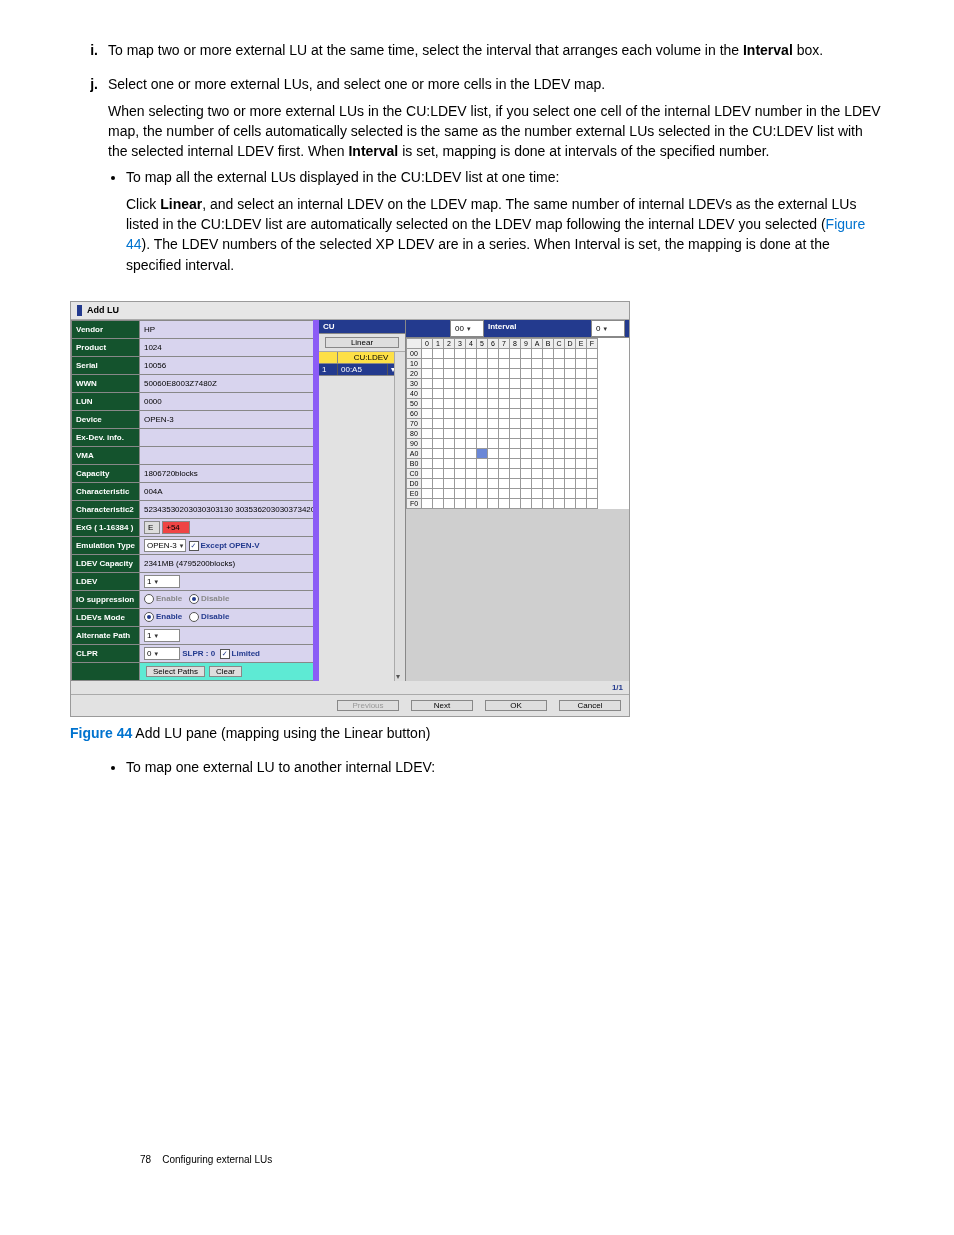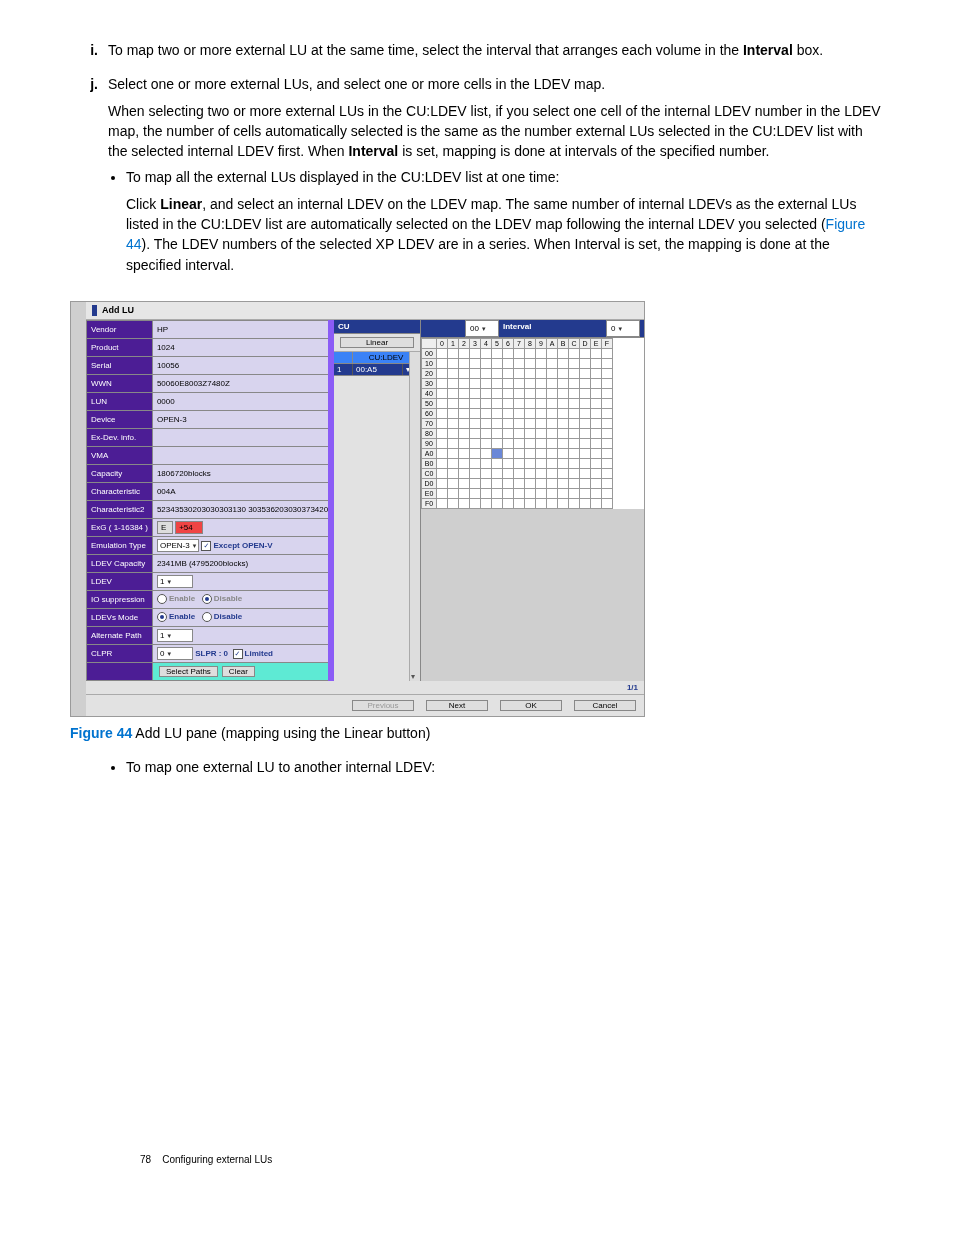--- a/index.html
+++ b/index.html
@@ -44,21 +44,20 @@
   .figref { color: #0073cf; }
 
   
   .figure-wrap {
     margin: 20px 0 8px 0;
     width: 558px;
     border: 1px solid #9a9a9a;
     background: #cfcfcf;
     font-size: 8px;
     font-family: Arial, sans-serif;
-    padding-left: 15px;
   }
   .addlu-title {
     background: #e6e6e6;
     border-bottom: 1px solid #aaa;
     padding: 3px 6px;
     font-size: 9px;
     font-weight: bold;
     display: flex;
     align-items: center;
   }
@@ -72,23 +71,23 @@
   table.props td, table.props th {
     border: 1px solid #888;
     padding: 2px 4px;
     font-size: 8px;
     vertical-align: middle;
     height: 13px;
     white-space: nowrap;
     overflow: hidden;
   }
   table.props th {
-    background: #4c1d95;
+    background: #14532d;
     color: #fff;
-    font-weight: normal;
+    font-weight: bold;
     text-align: left;
     width: 88px;
   }
   table.props td { background: #d8d4ee; color:#000; }
   table.props td.btnrow { background:#5eead4; text-align:left; }
   .mini-btn {
     display:inline-block; background:#dedede; border:1px solid #888;
     padding:0 6px; font-size:8px; margin:1px 2px; cursor:default;
   }
   .mini-input {
@@ -101,21 +100,21 @@
     position:relative;
   }
   .mini-select::after { content:"▾"; font-size:7px; margin-left:3px; color:#333;}
   .mini-radio { display:inline-block; width:8px; height:8px; border:1px solid #555; border-radius:50%; vertical-align:middle; margin-right:2px; background:#fff;}
   .mini-radio.sel::after{content:"";display:block;width:4px;height:4px;background:#233a8e;border-radius:50%;margin:2px;}
   .mini-check { display:inline-block; width:8px;height:8px;border:1px solid #555;vertical-align:middle;margin-right:2px;background:#fff;font-size:7px;line-height:7px;text-align:center;color:#233a8e;}
 
   .midheader { background:#233a8e;color:#fff;font-weight:bold;padding:2px 4px;border-bottom:1px solid #888;text-align:left;}
   .midrow { display:flex; background:#e2e2e2; align-items:center; padding:2px 4px; border-bottom:1px solid #aaa;}
   .midlist { flex:1; background:#e2e2e2; position:relative;}
-  .midlist .hdrrow{display:flex;background:#3b82f6;border-bottom:1px solid #888;}
+  .midlist .hdrrow{display:flex;background:#fde047;border-bottom:1px solid #888;}
   .midlist .hdrrow div{padding:1px 3px;border-right:1px solid #888;font-size:8px;}
   .midlist .datarow{display:flex;background:#233a8e;color:#fff;border-bottom:1px solid #888;}
   .midlist .datarow div{padding:1px 3px;border-right:1px solid #555;font-size:8px;}
   .midscroll{position:absolute;right:0;top:0;bottom:0;width:10px;background:#ddd;border-left:1px solid #aaa;}
   .midscroll::after{content:"▾";position:absolute;bottom:0;left:1px;font-size:8px;color:#555;}
 
   .right-header { display:flex; background:#233a8e; color:#fff; font-weight:bold; border-bottom:1px solid #888;}
   .right-header > div { padding:2px 4px; }
   .right-header .sel { background:#fff; color:#000; border:1px solid #888; font-weight:normal; }
   .grid-wrap { background:#fff; padding:0; }

